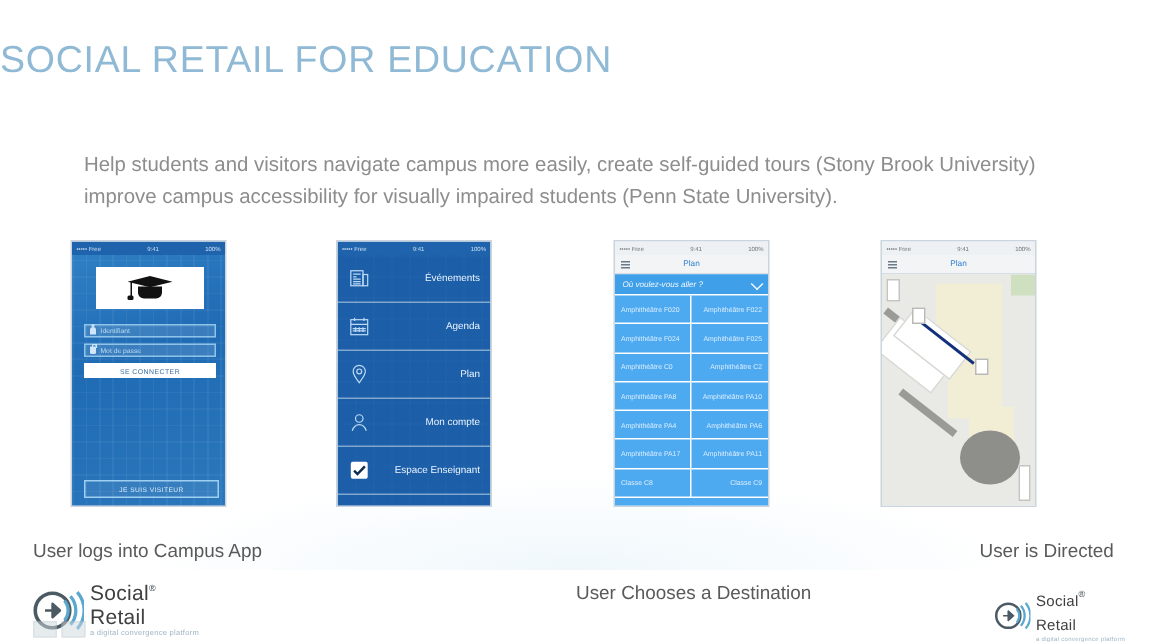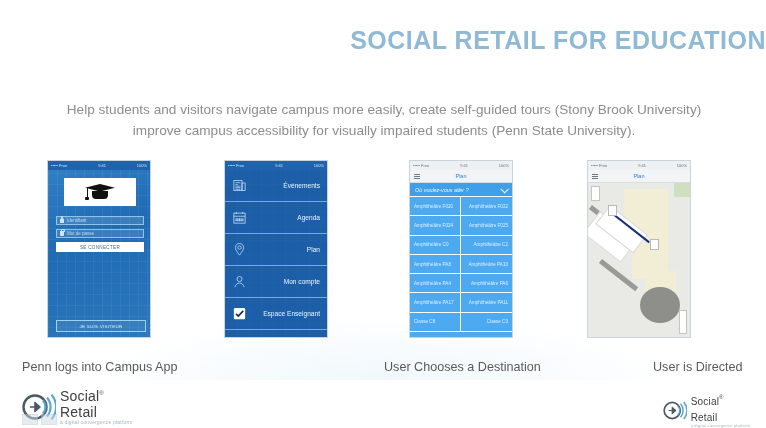--- a/index.html
+++ b/index.html
@@ -9,26 +9,26 @@
     font-family:"Liberation Sans", sans-serif;
     position:relative;
   }
   .slide{position:absolute;inset:0;background:#fff;}
 
   
   .wm{position:absolute;left:0;right:0;bottom:48px;height:140px;
       background:radial-gradient(ellipse 420px 90px at 50% 100%, rgba(137,196,230,.13), rgba(255,255,255,0) 70%);
       pointer-events:none;}
 
-  .title{position:absolute;top:26px;left:0;right:0;text-align:right;
-    font-size:25px;letter-spacing:.5px;color:#8fb9d4;font-weight:700;}
+  .title{position:absolute;top:26px;left:0;right:0;text-align:left;
+    font-size:25px;letter-spacing:.5px;color:#8fb9d4;font-weight:400;}
   .subtitle{position:absolute;top:56px;left:0;right:0;text-align:center;
     font-size:18px;letter-spacing:.3px;color:#8fb9d4;font-weight:400;}
 
-  .lede{position:absolute;top:99px;left:56px;width:656px;text-align:center;
+  .lede{position:absolute;top:99px;left:56px;width:656px;text-align:left;
     font-size:13.6px;line-height:21px;color:#8d8d8d;}
 
   
   .phone{position:absolute;top:160px;width:104px;height:178px;
     background:#fff;border:1px solid #c9d4dd;box-sizing:border-box;overflow:hidden;}
   #p1{left:47px;} #p2{left:224px;} #p3{left:409px;} #p4{left:587px;}
 
   .statusbar{height:9px;background:#eef1f3;display:flex;align-items:center;
     justify-content:space-between;padding:0 3px;font-size:4px;color:#6b7278;}
   .sb-dark{background:#1e63ab;color:#cfe2f5;}
@@ -108,21 +108,21 @@
   .bldg{position:absolute;background:#ffffff;border:.5px solid #d8d8d4;}
   .path{position:absolute;background:#9a9a97;}
   .greenpatch{position:absolute;background:#cfe0c0;}
   .darkblob{position:absolute;background:#8e8e8b;border-radius:50%;}
   .route{position:absolute;background:#13307d;transform-origin:0 0;}
   .pin{position:absolute;width:7px;height:9px;background:#fff;border:.5px solid #b9b9b5;}
   .mapctrl{position:absolute;background:#fff;border:.5px solid #c4c4c0;}
 
   
   .cap-txt{position:absolute;top:360px;font-size:12.6px;color:#5a5a5a;}
-  #c1{left:22px;} #c2{left:219px;} #c3{left:384px;} #c4{left:613px;margin-left:40px;}
+  #c1{left:22px;} #c2{left:219px;} #c3{left:384px;margin-top:28px;} #c4{left:613px;margin-left:40px;}
 
   
   .logo{position:absolute;display:flex;align-items:center;gap:4px;}
   #logoL{left:22px;top:388px;}
   #logoR{right:16px;top:392px;}
   .waveico{position:relative;}
   .waveico svg{display:block;}
   .ltxt{line-height:.98;}
   .ltxt .l1,.ltxt .l2{font-size:14px;color:#404040;font-weight:400;letter-spacing:.2px;margin-top:36px;}
   #logoR .ltxt .l1,#logoR .ltxt .l2{font-size:10px;}
@@ -161,21 +161,21 @@
         <span class="t">Identifiant</span>
       </div>
       <div class="field" style="top:59px;">
         <span class="fi lock"></span>
         <span class="t">Mot de passe</span>
       </div>
       <div class="btnwhite" style="top:72px;">SE CONNECTER</div>
       <div class="btnghost">JE SUIS VISITEUR</div>
     </div>
   </div>
-  <div class="cap-txt" id="c1">Penn logs into Campus App</div>
+  <div class="cap-txt" id="c1">User logs into Campus App</div>
 
   <div class="phone" id="p2">
     <div class="statusbar sb-dark">
       <span>••••• Free</span>
       <span>9:41</span>
       <span>100%</span>
     </div>
     <div class="p2body">
       <div class="menurow">
         <span class="mi">

